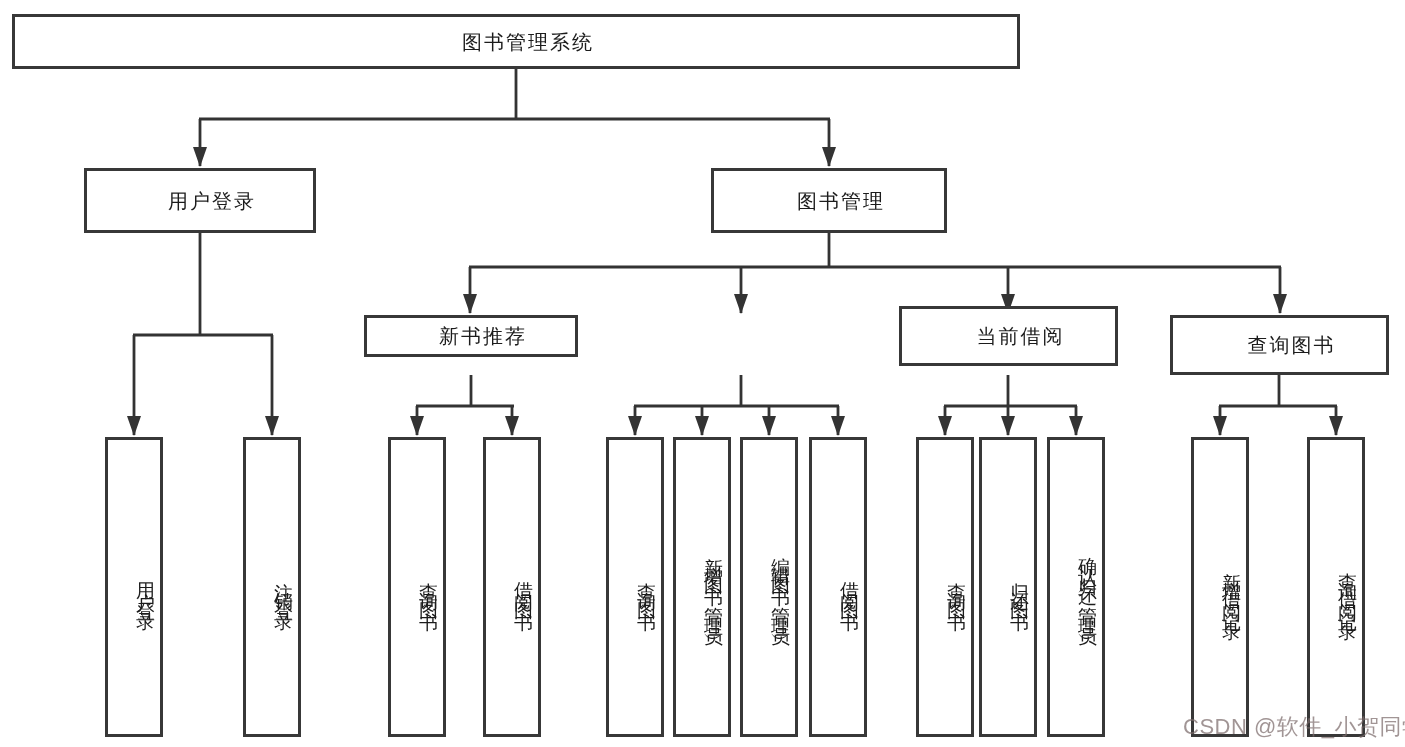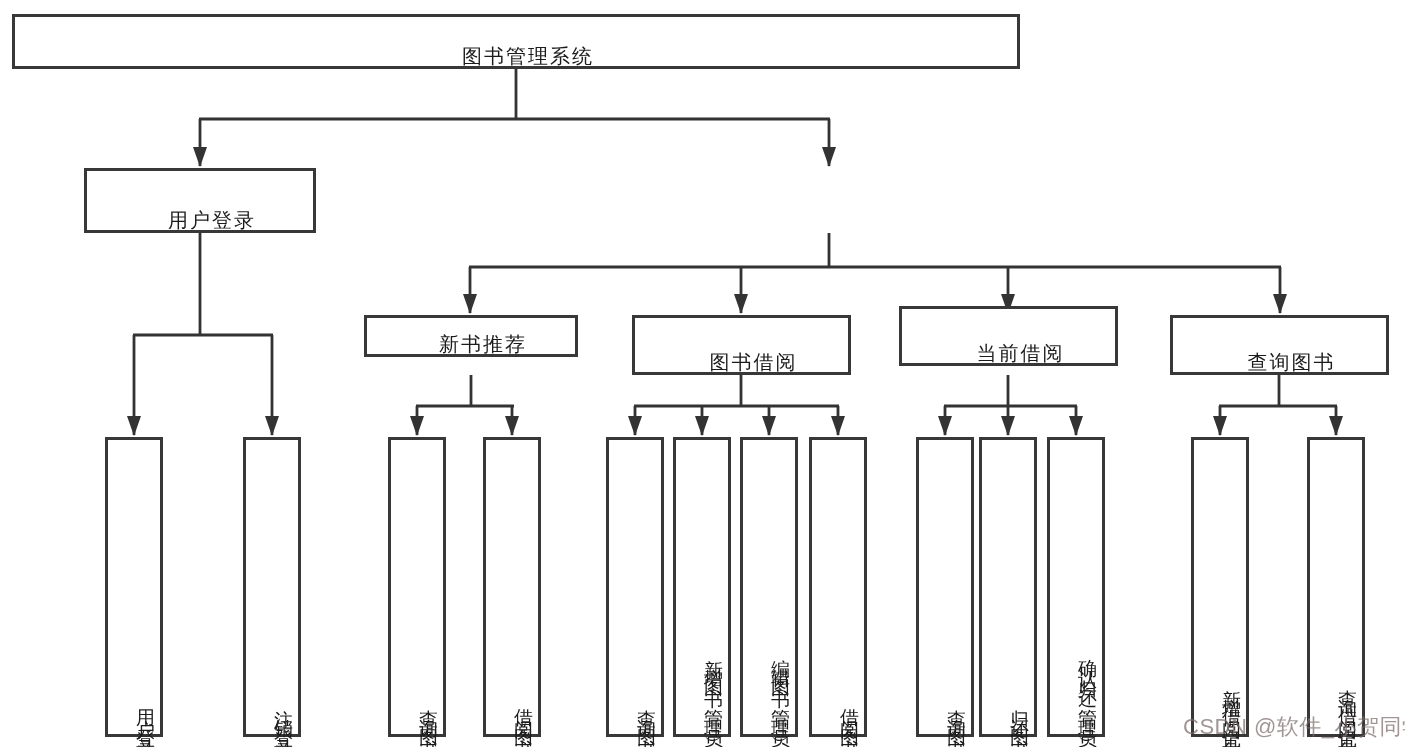--- a/index.html
+++ b/index.html
@@ -4,21 +4,21 @@
 <style>
   html,body{margin:0;padding:0;background:#ffffff;}
   .stage{
     position:relative;width:1405px;height:747px;background:#ffffff;overflow:hidden;
     font-family:"Liberation Sans","DejaVu Sans",sans-serif;color:#1c1c1c;
   }
   .wires{position:absolute;left:0;top:0;}
   .wire{fill:none;stroke:#333333;stroke-width:2.8;}
   .node{
     position:absolute;box-sizing:border-box;border:3px solid #383838;background:#ffffff;
-    display:flex;align-items:flex-end;justify-content:center;padding-left:24px;
+    display:flex;align-items:center;justify-content:center;padding-left:24px;
   }
   .node.h span{font-size:20px;letter-spacing:2px;line-height:1;white-space:nowrap;}
   .node.v span{
     writing-mode:vertical-rl;text-orientation:mixed;
     font-size:19px;letter-spacing:10px;line-height:1;white-space:nowrap;
   }
   .leaf{width:58px;height:300px;top:437px;}
   .watermark{
     position:absolute;left:1183px;top:714px;font-size:22px;line-height:1.2;
     color:rgba(125,108,108,0.72);letter-spacing:0.5px;white-space:nowrap;z-index:5;
@@ -72,26 +72,26 @@
     <path class="wire" d="M1336 406 V435" marker-end="url(#ah)"></path>
   </svg>
 
   <div class="node h" style="left:12px;top:14px;width:1008px;height:55px">
     <span>图书管理系统</span>
   </div>
 
   <div class="node h" style="left:84px;top:168px;width:232px;height:65px">
     <span>用户登录</span>
   </div>
+  <div class="node h" style="left:711px;top:168px;width:236px;height:65px">
+    <span>图书管理</span>
+  </div>
 
   <div class="node h" style="left:364px;top:315px;width:214px;height:42px">
     <span>新书推荐</span>
-  </div>
-  <div class="node h" style="left:632px;top:315px;width:219px;height:60px">
-    <span>图书借阅</span>
   </div>
   <div class="node h" style="left:899px;top:306px;width:219px;height:60px">
     <span>当前借阅</span>
   </div>
   <div class="node h" style="left:1170px;top:315px;width:219px;height:60px">
     <span>查询图书</span>
   </div>
 
   <div class="node v leaf" style="left:105px">
     <span>用户登录</span>

